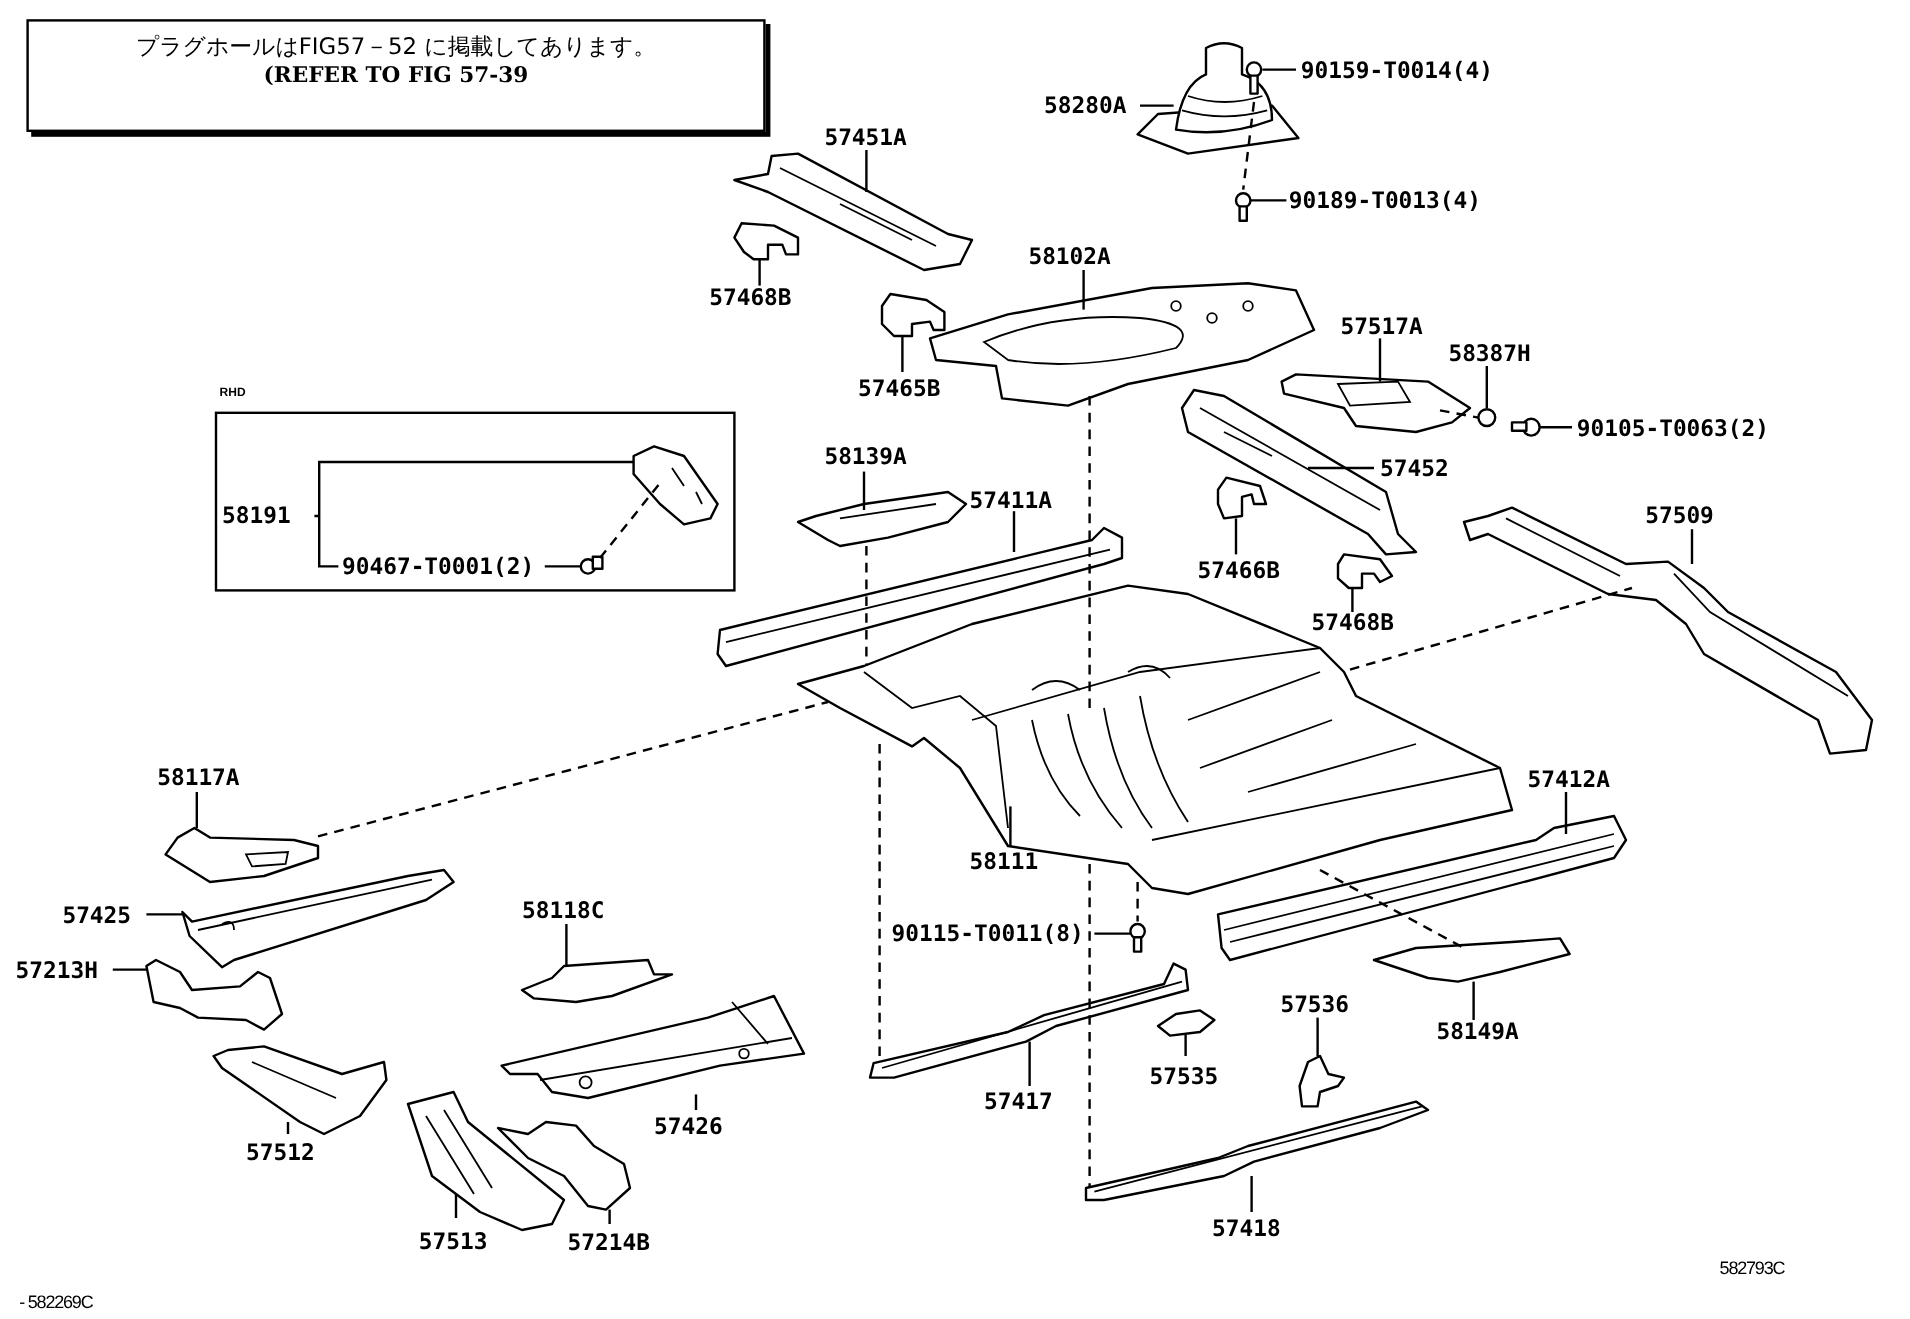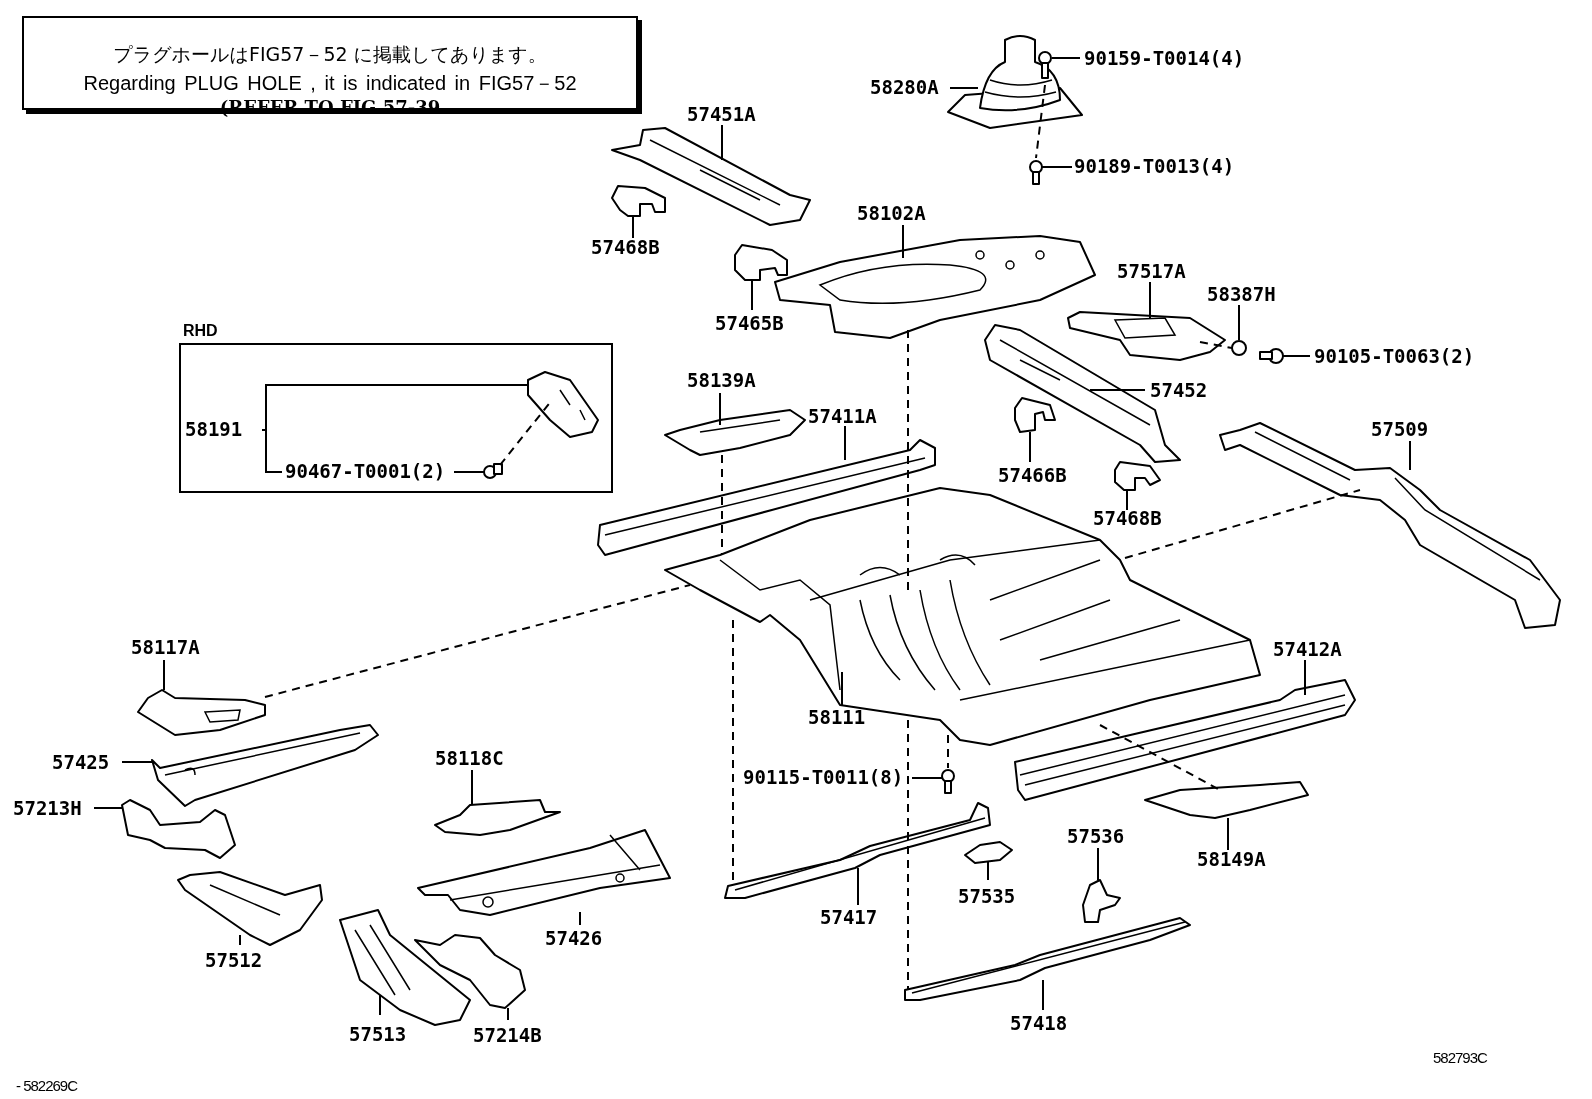--- a/index.html
+++ b/index.html
@@ -4,33 +4,32 @@
 <style>
   html, body { margin:0; padding:0; background:#ffffff; }
   body { width:1592px; height:1099px; position:relative; overflow:hidden; font-family:"DejaVu Serif", serif; color:#000; }
   #diagram { position:absolute; left:0; top:0; width:1592px; height:1099px; }
   .part { fill:#fff; stroke:#000; stroke-width:2; stroke-linejoin:round; }
   .detail { fill:none; stroke:#000; stroke-width:1.5; }
   .leader { stroke:#000; stroke-width:2; fill:none; }
   .dash { stroke:#000; stroke-width:2; stroke-dasharray:8 6; fill:none; }
   .lbl { font-family:"DejaVu Sans Mono", monospace; font-weight:bold; font-size:19px; fill:#000; }
   .note { position:absolute; left:22px; top:16px; width:612px; height:90px; border:2px solid #000; box-shadow:4px 4px 0 #000; background:#fff; text-align:center; }
-  .note .l1 { font-family:"DejaVu Sans", sans-serif; font-size:19px; margin-top:24px; }
+  .note .l1 { font-family:"DejaVu Sans", sans-serif; font-size:19px; margin-top:8px; }
   .note .l2 { font-family:"Liberation Sans", sans-serif; font-size:20px; margin-top:2px; word-spacing:3px; }
   .note .l3 { font-family:"DejaVu Serif", serif; font-weight:bold; font-size:18px; margin-top:0px; }
-  .rhd-title { position:absolute; left:183px; top:322px; font-family:"Liberation Sans", sans-serif; font-size:16px; font-weight:bold; }
+  .rhd-title { position:absolute; left:183px; top:322px; font-family:"Liberation Sans", sans-serif; font-size:10px; font-weight:bold; }
   .rhd-box { position:absolute; left:179px; top:343px; width:430px; height:146px; border:2px solid #000; }
   .code { position:absolute; font-family:"Liberation Sans", sans-serif; font-size:15px; letter-spacing:-1px; }
 </style>
 </head>
 <body>
 
 <div class="note">
   <div class="l1">プラグホールはFIG57－52 に掲載してあります。</div>
-  <div class="l2">Regarding  PLUG HOLE , it is indicated in FIG57－52</div>
   <div class="l3">(REFER TO FIG 57-39</div>
 </div>
 
 <div class="rhd-title">RHD</div>
 <div class="rhd-box"></div>
 
 <svg id="diagram" viewBox="0 0 1592 1099" xmlns="http://www.w3.org/2000/svg">
 
   <g>
     <path class="part" d="M965,95 L1060,88 L1082,115 L990,128 L948,112 Z"></path>

